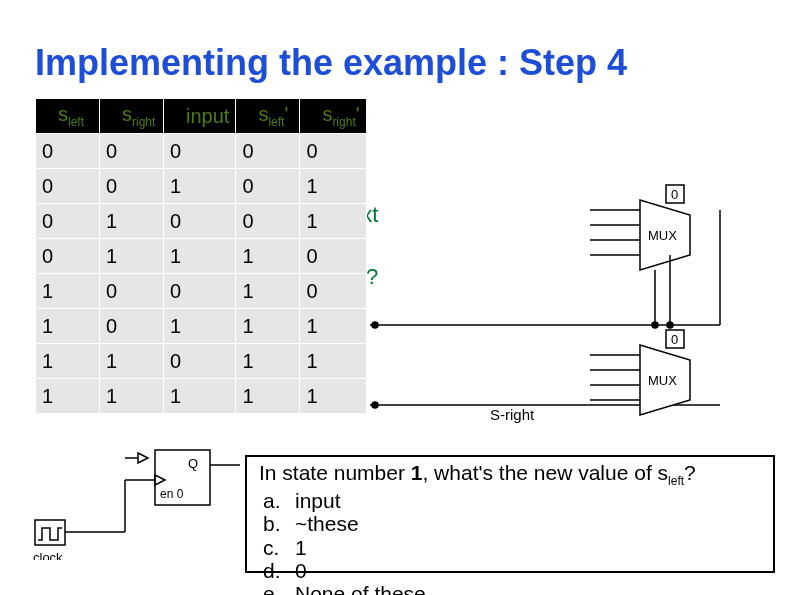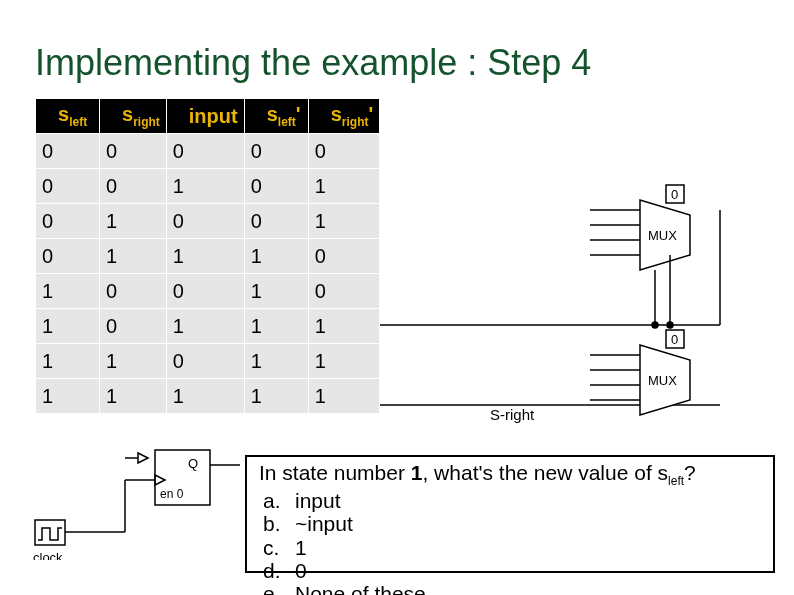--- a/index.html
+++ b/index.html
@@ -9,41 +9,41 @@
     background: #fff;
     font-family: Arial, Helvetica, sans-serif;
     position: relative;
     overflow: hidden;
   }
   .title {
     position: absolute;
     top: 42px;
     left: 35px;
     font-size: 36px;
-    color: #14532d;
-    font-weight: normal;
+    color: #1d4ed8;
+    font-weight: bold;
   }
   .table-wrap {
     position: absolute;
     top: 98px;
     left: 35px;
     border-collapse: collapse;
   }
   .table-wrap th, .table-wrap td {
     border: 1px solid #fff;
     text-align: left;
     font-size: 20px;
     padding: 4px 6px 4px 6px;
     width: 64px;
     height: 35px;
   }
   .table-wrap th {
     background: #000;
-    color: #eab308;
-    font-weight: bold;
+    color: #4d7c0f;
+    font-weight: normal;
     padding-left: 22px;
   }
   .table-wrap td {
     background: #e6e6e6;
     color: #000;
   }
   .sub { font-size: 12px; vertical-align: sub; }
   .hidden-text {
     position: absolute;
     top: 200px;
@@ -228,21 +228,21 @@
   <div class="q-line">
     <span>In state number </span><b>1</b><span>, what's the new value of s</span><span class="sub">left</span><span>?</span>
   </div>
   <div class="opts">
       <div>
         <span class="lab">a.</span>
         <span class="val">input</span>
       </div>
       <div>
         <span class="lab">b.</span>
-        <span class="val">~input</span>
+        <span class="val">~these</span>
       </div>
       <div>
         <span class="lab">c.</span>
         <span class="val">1</span>
       </div>
       <div>
         <span class="lab">d.</span>
         <span class="val">0</span>
       </div>
       <div>

